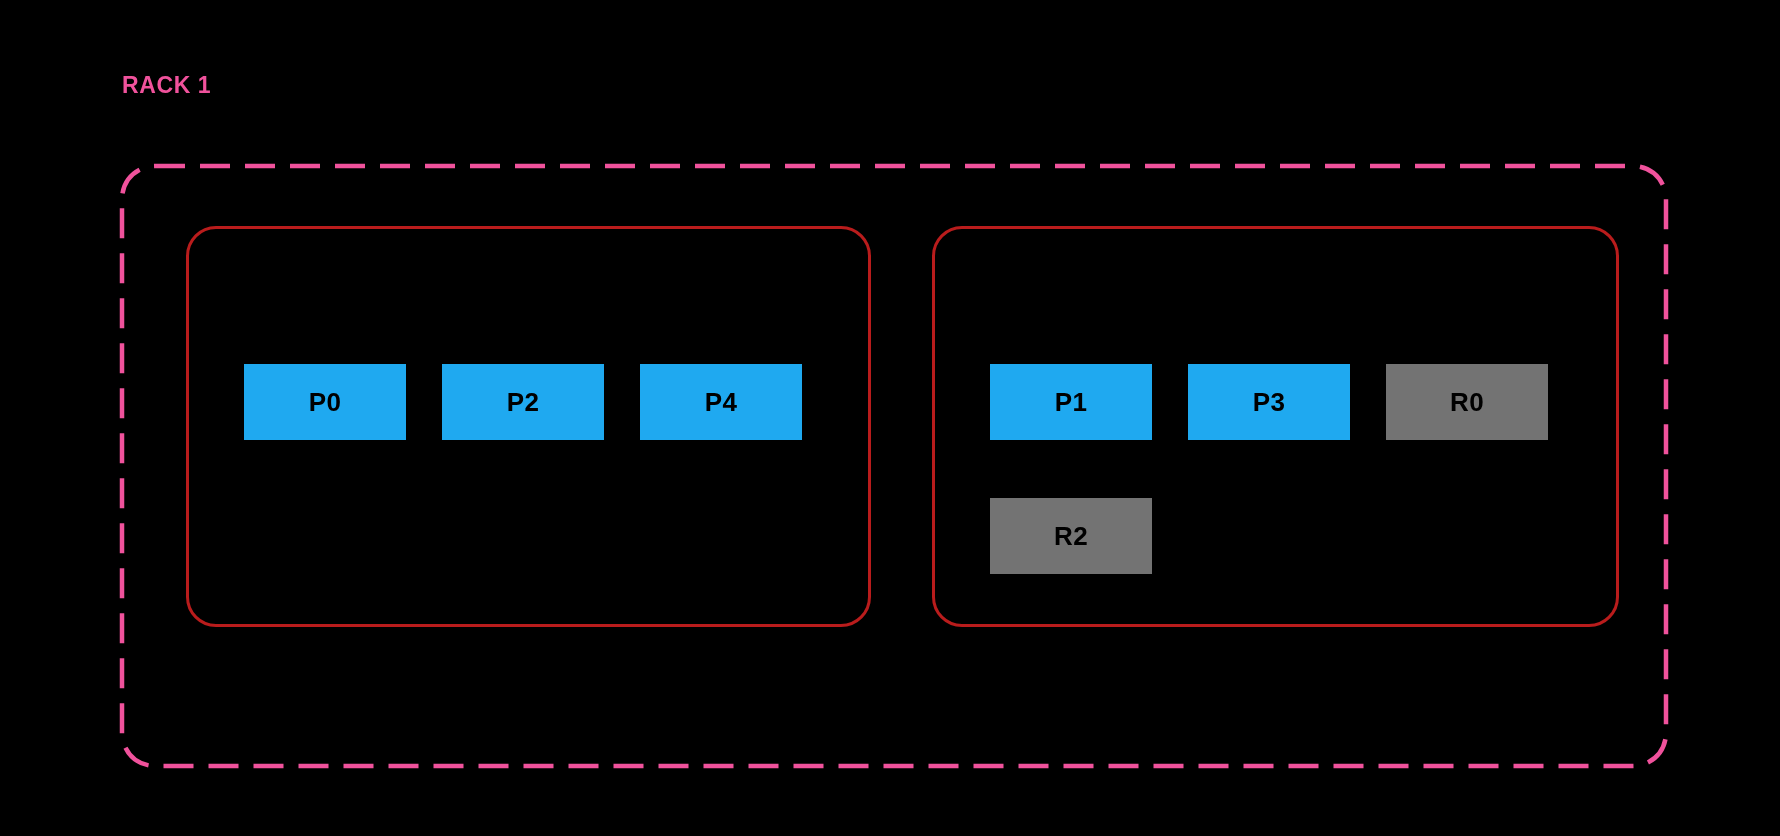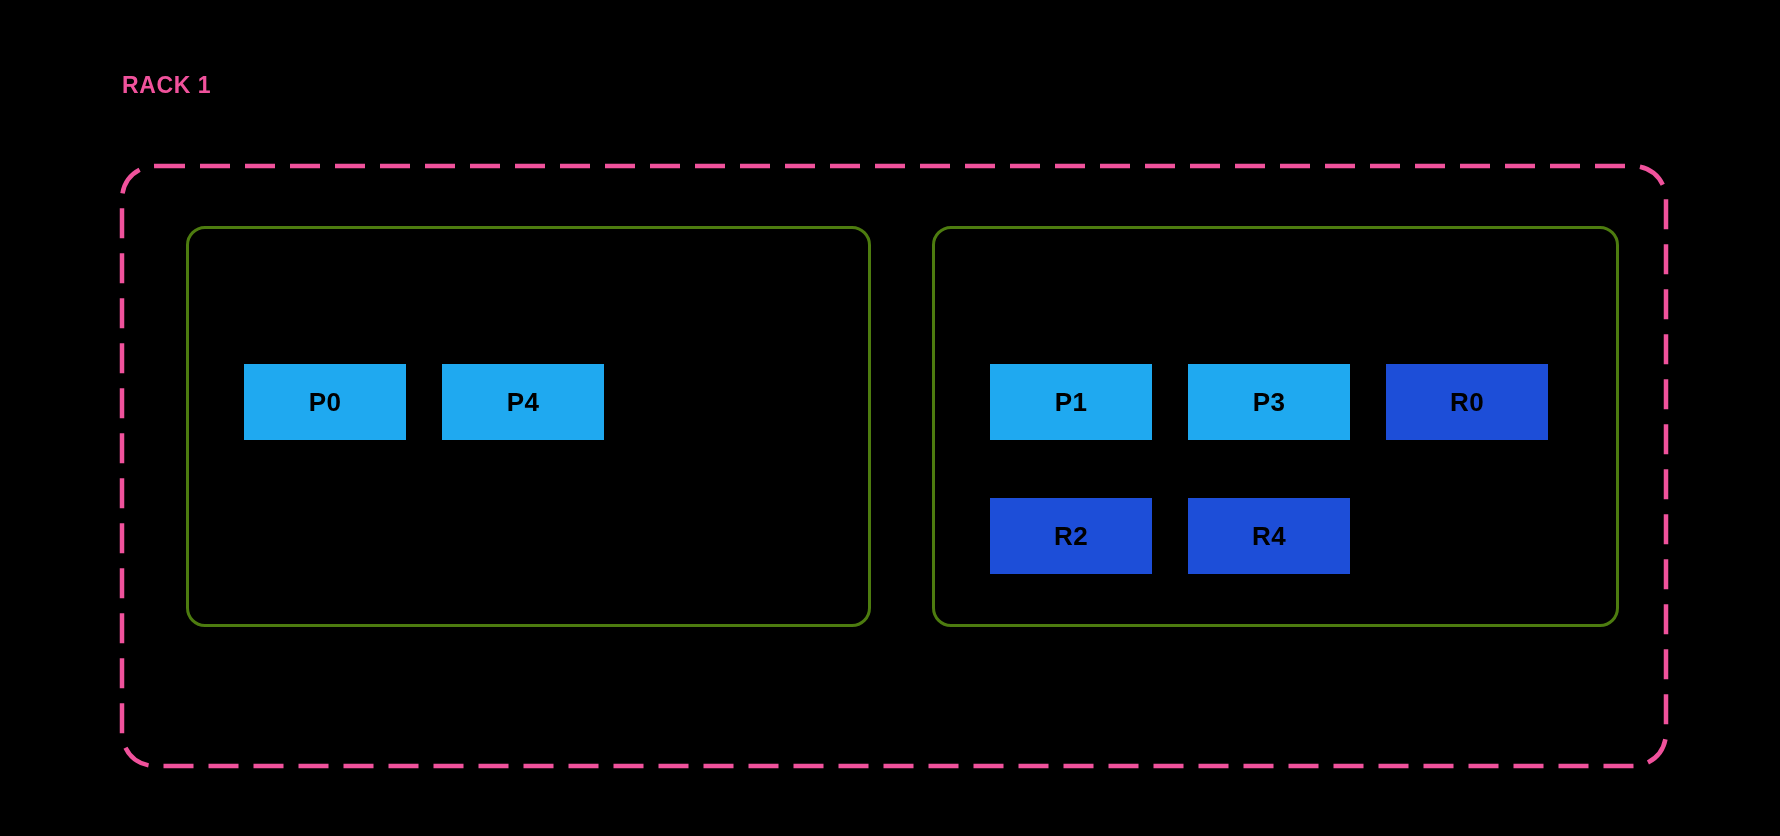--- a/index.html
+++ b/index.html
@@ -52,22 +52,22 @@
     display: block;
     width: 100%;
     height: 100%;
     overflow: visible;
   }
 
   
   .node-box {
     position: absolute;
     box-sizing: border-box;
-    border: 3px solid #4d7c0f;
-    border-radius: 19px;
+    border: 3px solid #b91c1c;
+    border-radius: 30px;
     background: transparent;
   }
   #node-box-0 {
     left: 186px;
     top: 226px;
     width: 685px;
     height: 401px;
   }
   #node-box-1 {
     left: 932px;
@@ -99,39 +99,42 @@
     justify-content: center;
     font-size: 26px;
     font-weight: 700;
     color: #000000;
     letter-spacing: 0.3px;
     border-radius: 0;
     box-sizing: border-box;
     user-select: none;
   }
   .chip.partition { background: #1fa9f0; }
-  .chip.replica   { background: #1d4ed8; }
+  .chip.replica   { background: #737373; }
 </style>
 </head>
 <body>
 
 <div id="canvas">
 
   <div class="rack-label">RACK 1</div>
 
   <div class="rack-boundary">
     <svg viewBox="0 0 1548 604" preserveAspectRatio="none">
       <rect x="2" y="2" width="1544" height="600" rx="33" ry="33" fill="none" stroke="#f0529c" stroke-width="4.5" stroke-dasharray="30 15" stroke-linecap="butt"></rect>
     </svg>
   </div>
 
   <div class="node-box" id="node-box-0">
     <div class="chip-row row-top">
       <div class="chip partition">
         <span>P0</span>
+      </div>
+      <div class="chip partition">
+        <span>P2</span>
       </div>
       <div class="chip partition">
         <span>P4</span>
       </div>
     </div>
   </div>
 
   <div class="node-box" id="node-box-1">
     <div class="chip-row row-top">
       <div class="chip partition">
@@ -141,19 +144,16 @@
         <span>P3</span>
       </div>
       <div class="chip replica">
         <span>R0</span>
       </div>
     </div>
     <div class="chip-row row-bottom">
       <div class="chip replica">
         <span>R2</span>
       </div>
-      <div class="chip replica">
-        <span>R4</span>
-      </div>
     </div>
   </div>
 
 </div>
 
 </body></html>

